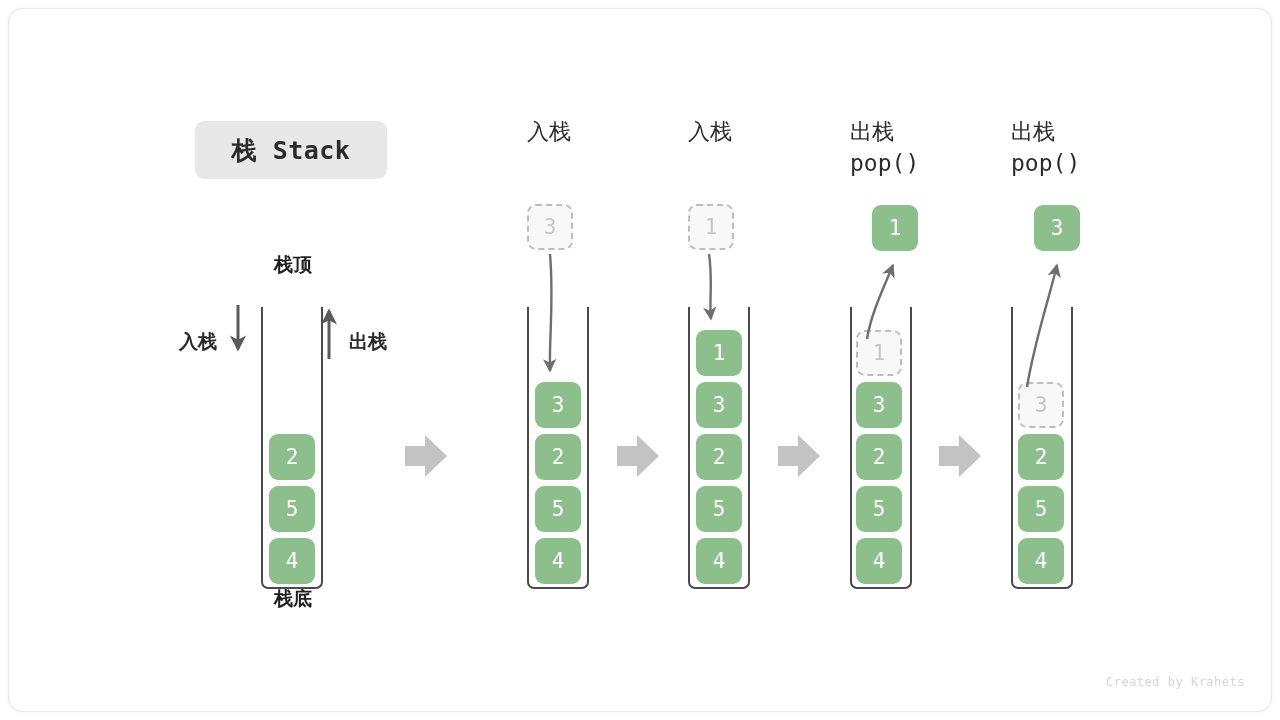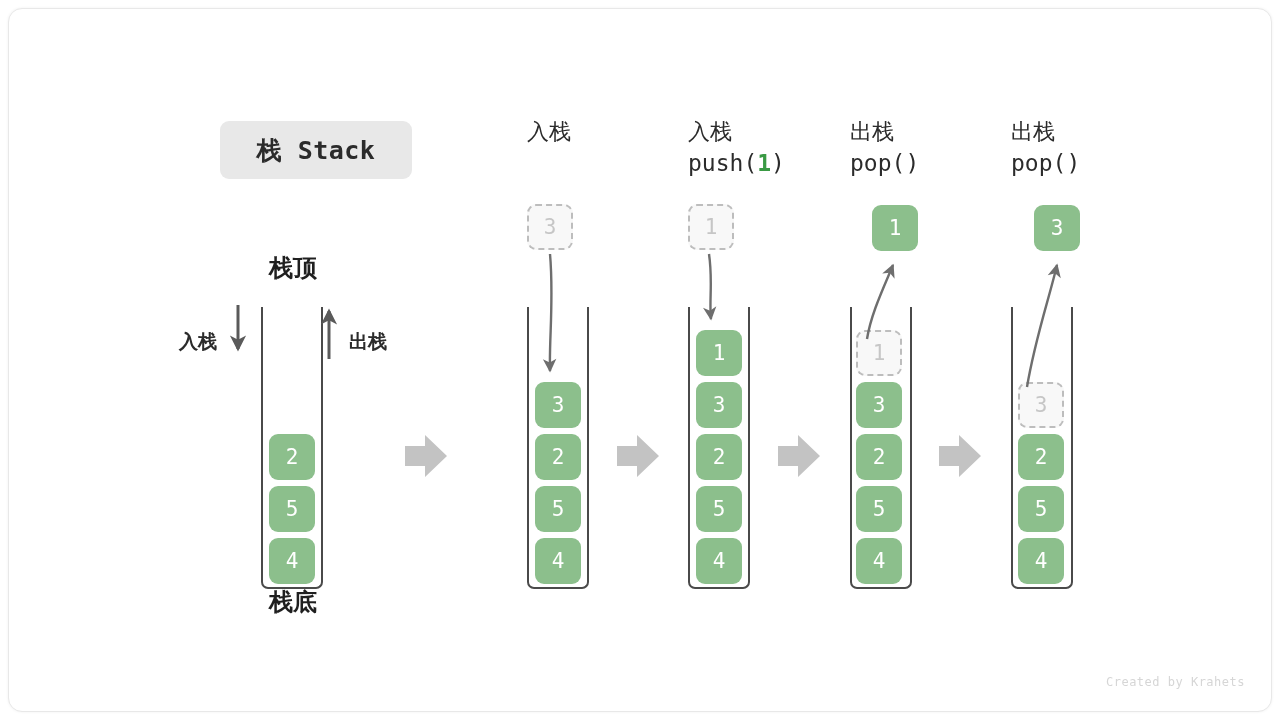--- a/index.html
+++ b/index.html
@@ -37,21 +37,20 @@
     background: #e8e8e8;
     border-radius: 9px;
     display: flex;
     align-items: center;
     justify-content: center;
     font-family: "DejaVu Sans Mono", "Liberation Mono", monospace;
     font-size: 25px;
     font-weight: bold;
     color: #2b2b2b;
     letter-spacing: 0.5px;
-    margin-left: 25px;
   }
 
   
   .col-caption {
     position: absolute;
     width: 170px;
     text-align: left;
     color: #2b2b2b;
   }
   .cap-cn {
@@ -73,21 +72,21 @@
     position: absolute;
     font-size: 19px;
     font-weight: bold;
     color: #2b2b2b;
     font-family: "DejaVu Sans", "Liberation Sans", sans-serif;
     white-space: nowrap;
   }
 
   .stack-edge-label {
     position: absolute;
-    font-size: 24px;
+    font-size: 19px;
     font-weight: bold;
     color: #1f1f1f;
     font-family: "DejaVu Sans", "Liberation Sans", sans-serif;
     text-align: center;
     white-space: nowrap;
   }
 
   
   .stack-container {
     position: absolute;
@@ -171,21 +170,20 @@
 
   <div class="stack-container" style="left:518px; top:298px; height:282px;"></div>
 
   <div class="cell solid" style="left:526px; top:373px;">3</div>
   <div class="cell solid" style="left:526px; top:425px;">2</div>
   <div class="cell solid" style="left:526px; top:477px;">5</div>
   <div class="cell solid" style="left:526px; top:529px;">4</div>
 
   <div class="col-caption" style="left:679px; top:108px;">
     <div class="cap-cn">入栈</div>
-    <div class="cap-code"><span>push(</span><span class="arg">1</span><span>)</span></div>
   </div>
 
   <div class="cell ghost" style="left:679px; top:195px;">1</div>
 
   <div class="stack-container" style="left:679px; top:298px; height:282px;"></div>
 
   <div class="cell solid" style="left:687px; top:321px;">1</div>
   <div class="cell solid" style="left:687px; top:373px;">3</div>
   <div class="cell solid" style="left:687px; top:425px;">2</div>
   <div class="cell solid" style="left:687px; top:477px;">5</div>

